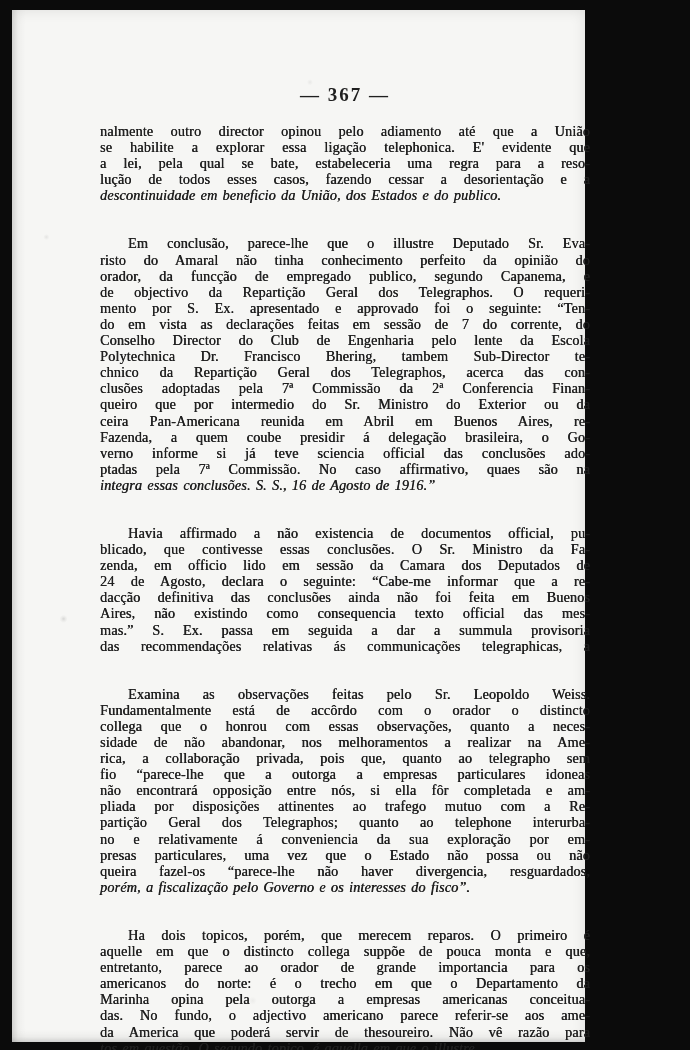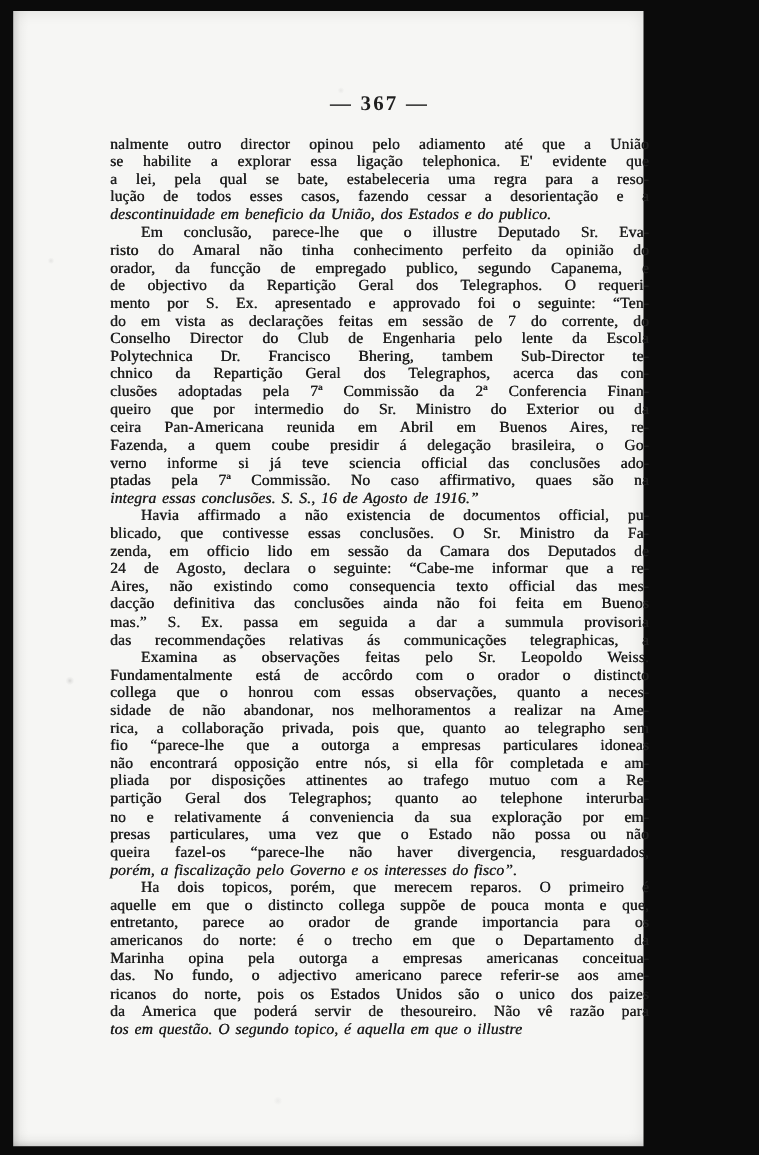--- a/index.html
+++ b/index.html
@@ -56,21 +56,21 @@
     text-shadow: 0.35px 0 0 currentColor;
   }
   .paragraph { margin: 0; }
   .text-line {
     text-align: justify;
     text-align-last: justify;
     white-space: normal;
     height: 16.1px;
     overflow: visible;
   }
-  .text-line.indent { text-indent: 28px; }
+  .text-line.indent { text-indent: 28px; margin-top: 32px; }
   .text-line.last { text-align-last: left; font-style: italic; }
 </style>
 </head>
 <body>
 
 <div class="frame">
   <div class="paper">
     <div class="page-number">— 367 —</div>
     <div class="text-block">
         <div class="paragraph">
@@ -96,22 +96,22 @@
           <div class="text-line">Fazenda, a quem coube presidir á delegação brasileira, o Go-</div>
           <div class="text-line">verno informe si já teve sciencia official das conclusões ado-</div>
           <div class="text-line">ptadas pela 7ª Commissão. No caso affirmativo, quaes são na</div>
           <div class="text-line last">integra essas conclusões. S. S., 16 de Agosto de 1916.”</div>
         </div>
         <div class="paragraph">
           <div class="text-line indent">Havia affirmado a não existencia de documentos official, pu-</div>
           <div class="text-line">blicado, que contivesse essas conclusões. O Sr. Ministro da Fa-</div>
           <div class="text-line">zenda, em officio lido em sessão da Camara dos Deputados de</div>
           <div class="text-line">24 de Agosto, declara o seguinte: “Cabe-me informar que a re-</div>
+          <div class="text-line">dacção definitiva das conclusões ainda não foi feita em Buenos</div>
           <div class="text-line">Aires, não existindo como consequencia texto official das mes-</div>
-          <div class="text-line">dacção definitiva das conclusões ainda não foi feita em Buenos</div>
           <div class="text-line">mas.” S. Ex. passa em seguida a dar a summula provisoria</div>
           <div class="text-line">das recommendações relativas ás communicações telegraphicas, a</div>
         </div>
         <div class="paragraph">
           <div class="text-line indent">Examina as observações feitas pelo Sr. Leopoldo Weiss.</div>
           <div class="text-line">Fundamentalmente está de accôrdo com o orador o distincto</div>
           <div class="text-line">collega que o honrou com essas observações, quanto a neces-</div>
           <div class="text-line">sidade de não abandonar, nos melhoramentos a realizar na Ame-</div>
           <div class="text-line">rica, a collaboração privada, pois que, quanto ao telegrapho sem</div>
           <div class="text-line">fio “parece-lhe que a outorga a empresas particulares idoneas</div>
@@ -123,19 +123,18 @@
           <div class="text-line">queira fazel-os “parece-lhe não haver divergencia, resguardados,</div>
           <div class="text-line last">porém, a fiscalização pelo Governo e os interesses do fisco”.</div>
         </div>
         <div class="paragraph">
           <div class="text-line indent">Ha dois topicos, porém, que merecem reparos. O primeiro é</div>
           <div class="text-line">aquelle em que o distincto collega suppõe de pouca monta e que,</div>
           <div class="text-line">entretanto, parece ao orador de grande importancia para os</div>
           <div class="text-line">americanos do norte: é o trecho em que o Departamento da</div>
           <div class="text-line">Marinha opina pela outorga a empresas americanas conceitua-</div>
           <div class="text-line">das. No fundo, o adjectivo americano parece referir-se aos ame-</div>
-          <div class="text-line">ricanos do norte, pois os Estados Unidos são o unico dos paizes</div>
           <div class="text-line">da America que poderá servir de thesoureiro. Não vê razão para</div>
           <div class="text-line last">tos em questão. O segundo topico, é aquella em que o illustre</div>
         </div>
       </div>
   </div>
 </div>
 
 </body></html>

